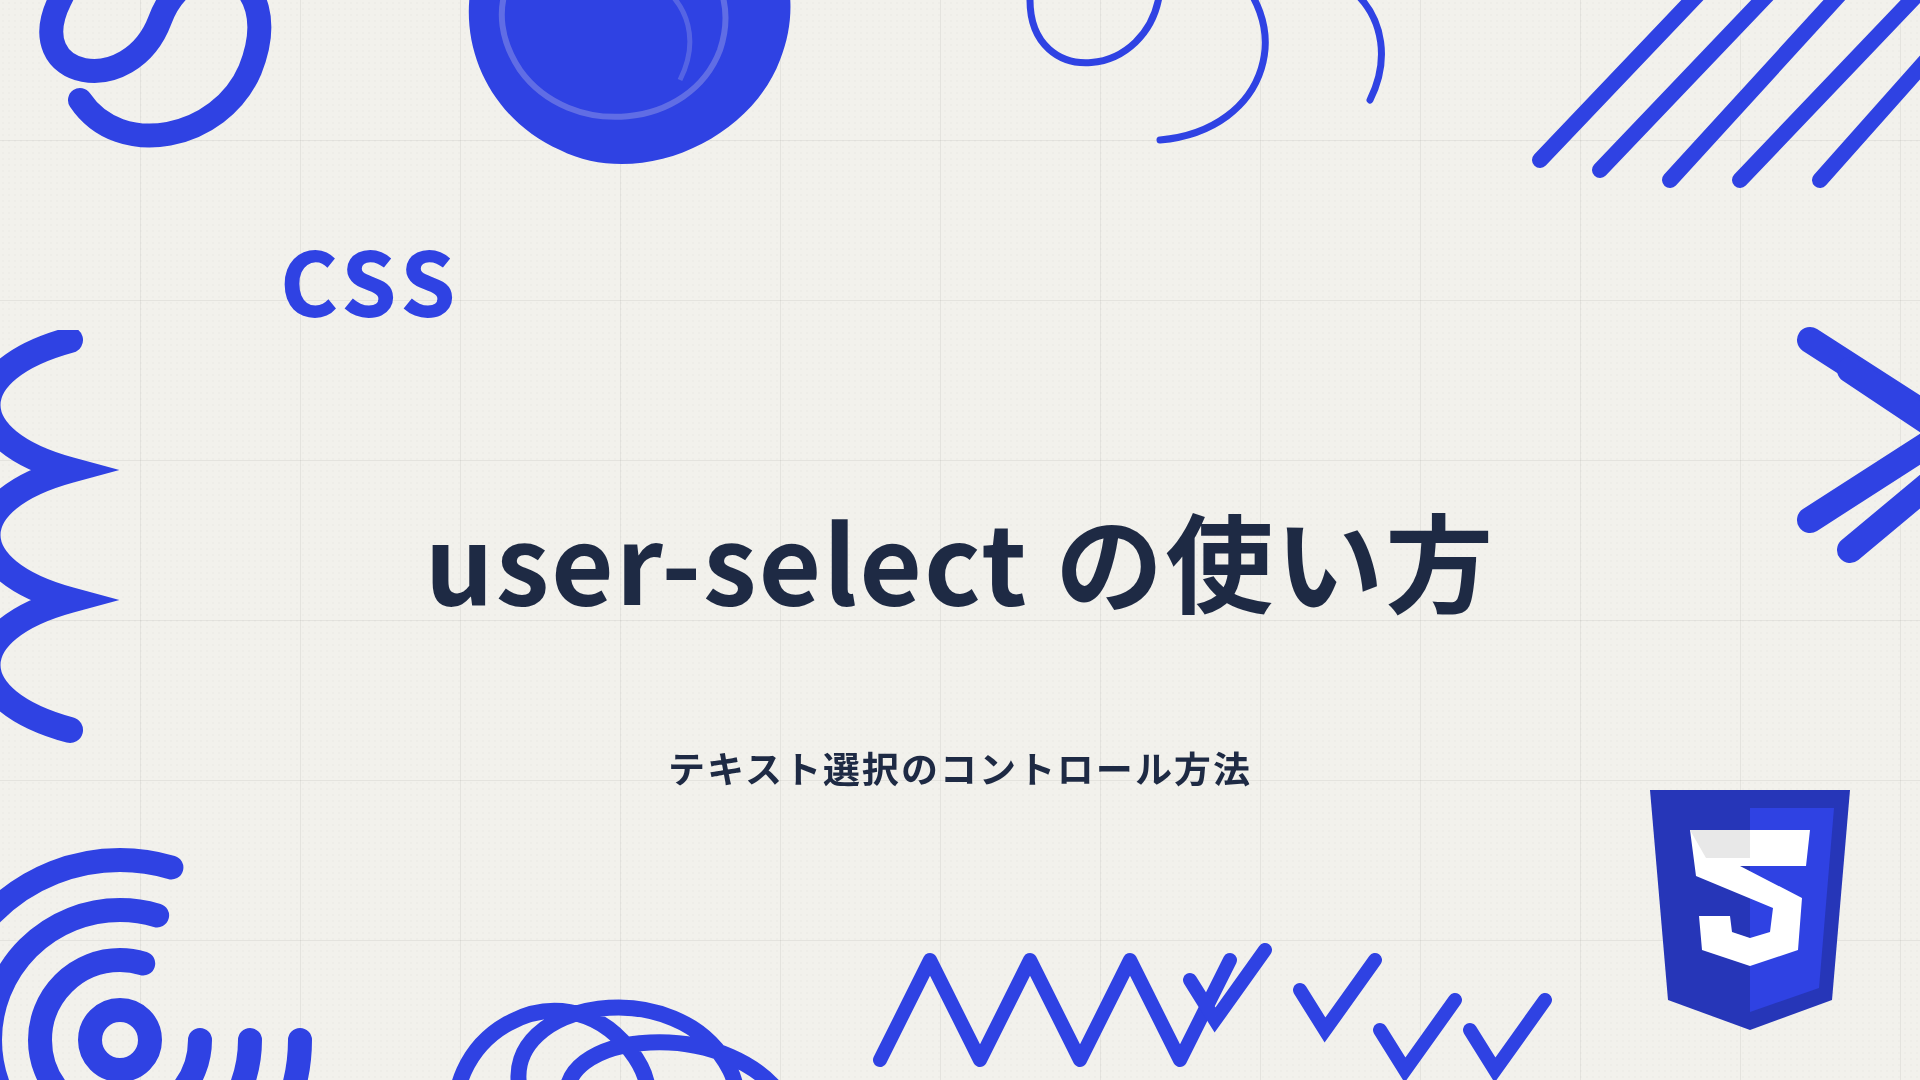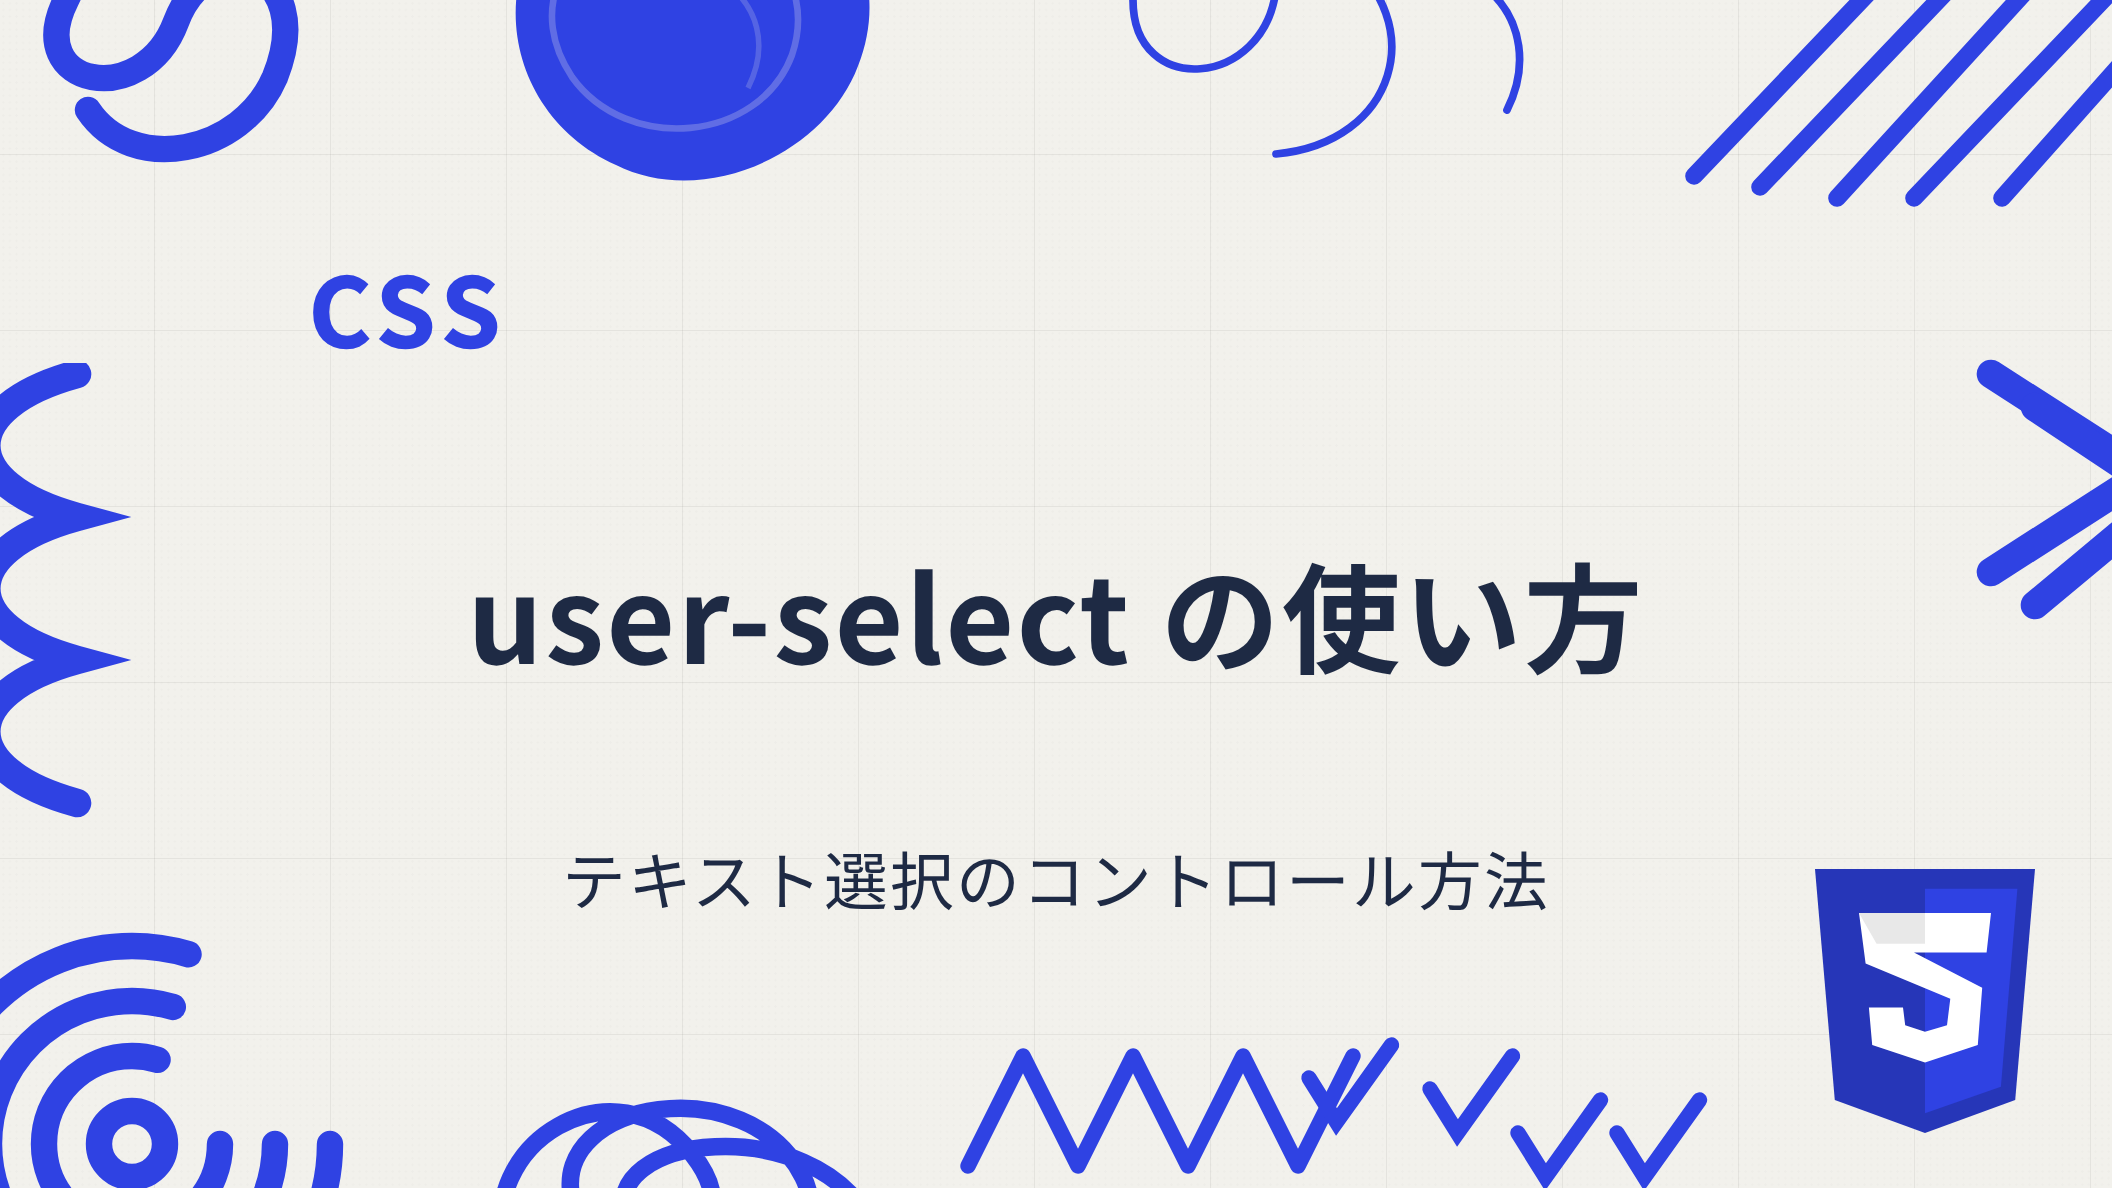--- a/index.html
+++ b/index.html
@@ -59,24 +59,24 @@
     color: #1e2a44;
     white-space: nowrap;
     letter-spacing: 2px;
     font-family: "Consolas", "Menlo", "Hiragino Sans", "Noto Sans JP",
                  monospace, sans-serif;
   }
 
   .subtitle {
     position: absolute;
     left: 50%;
-    top: 756px;
+    top: 740px;
     transform: translateX(-50%);
-    font-size: 58px;
-    font-weight: 400;
+    font-size: 37px;
+    font-weight: 700;
     color: #1e2a44;
     white-space: nowrap;
     letter-spacing: 2px;
   }
 
   
   .deco {
     position: absolute;
     pointer-events: none;
   }

